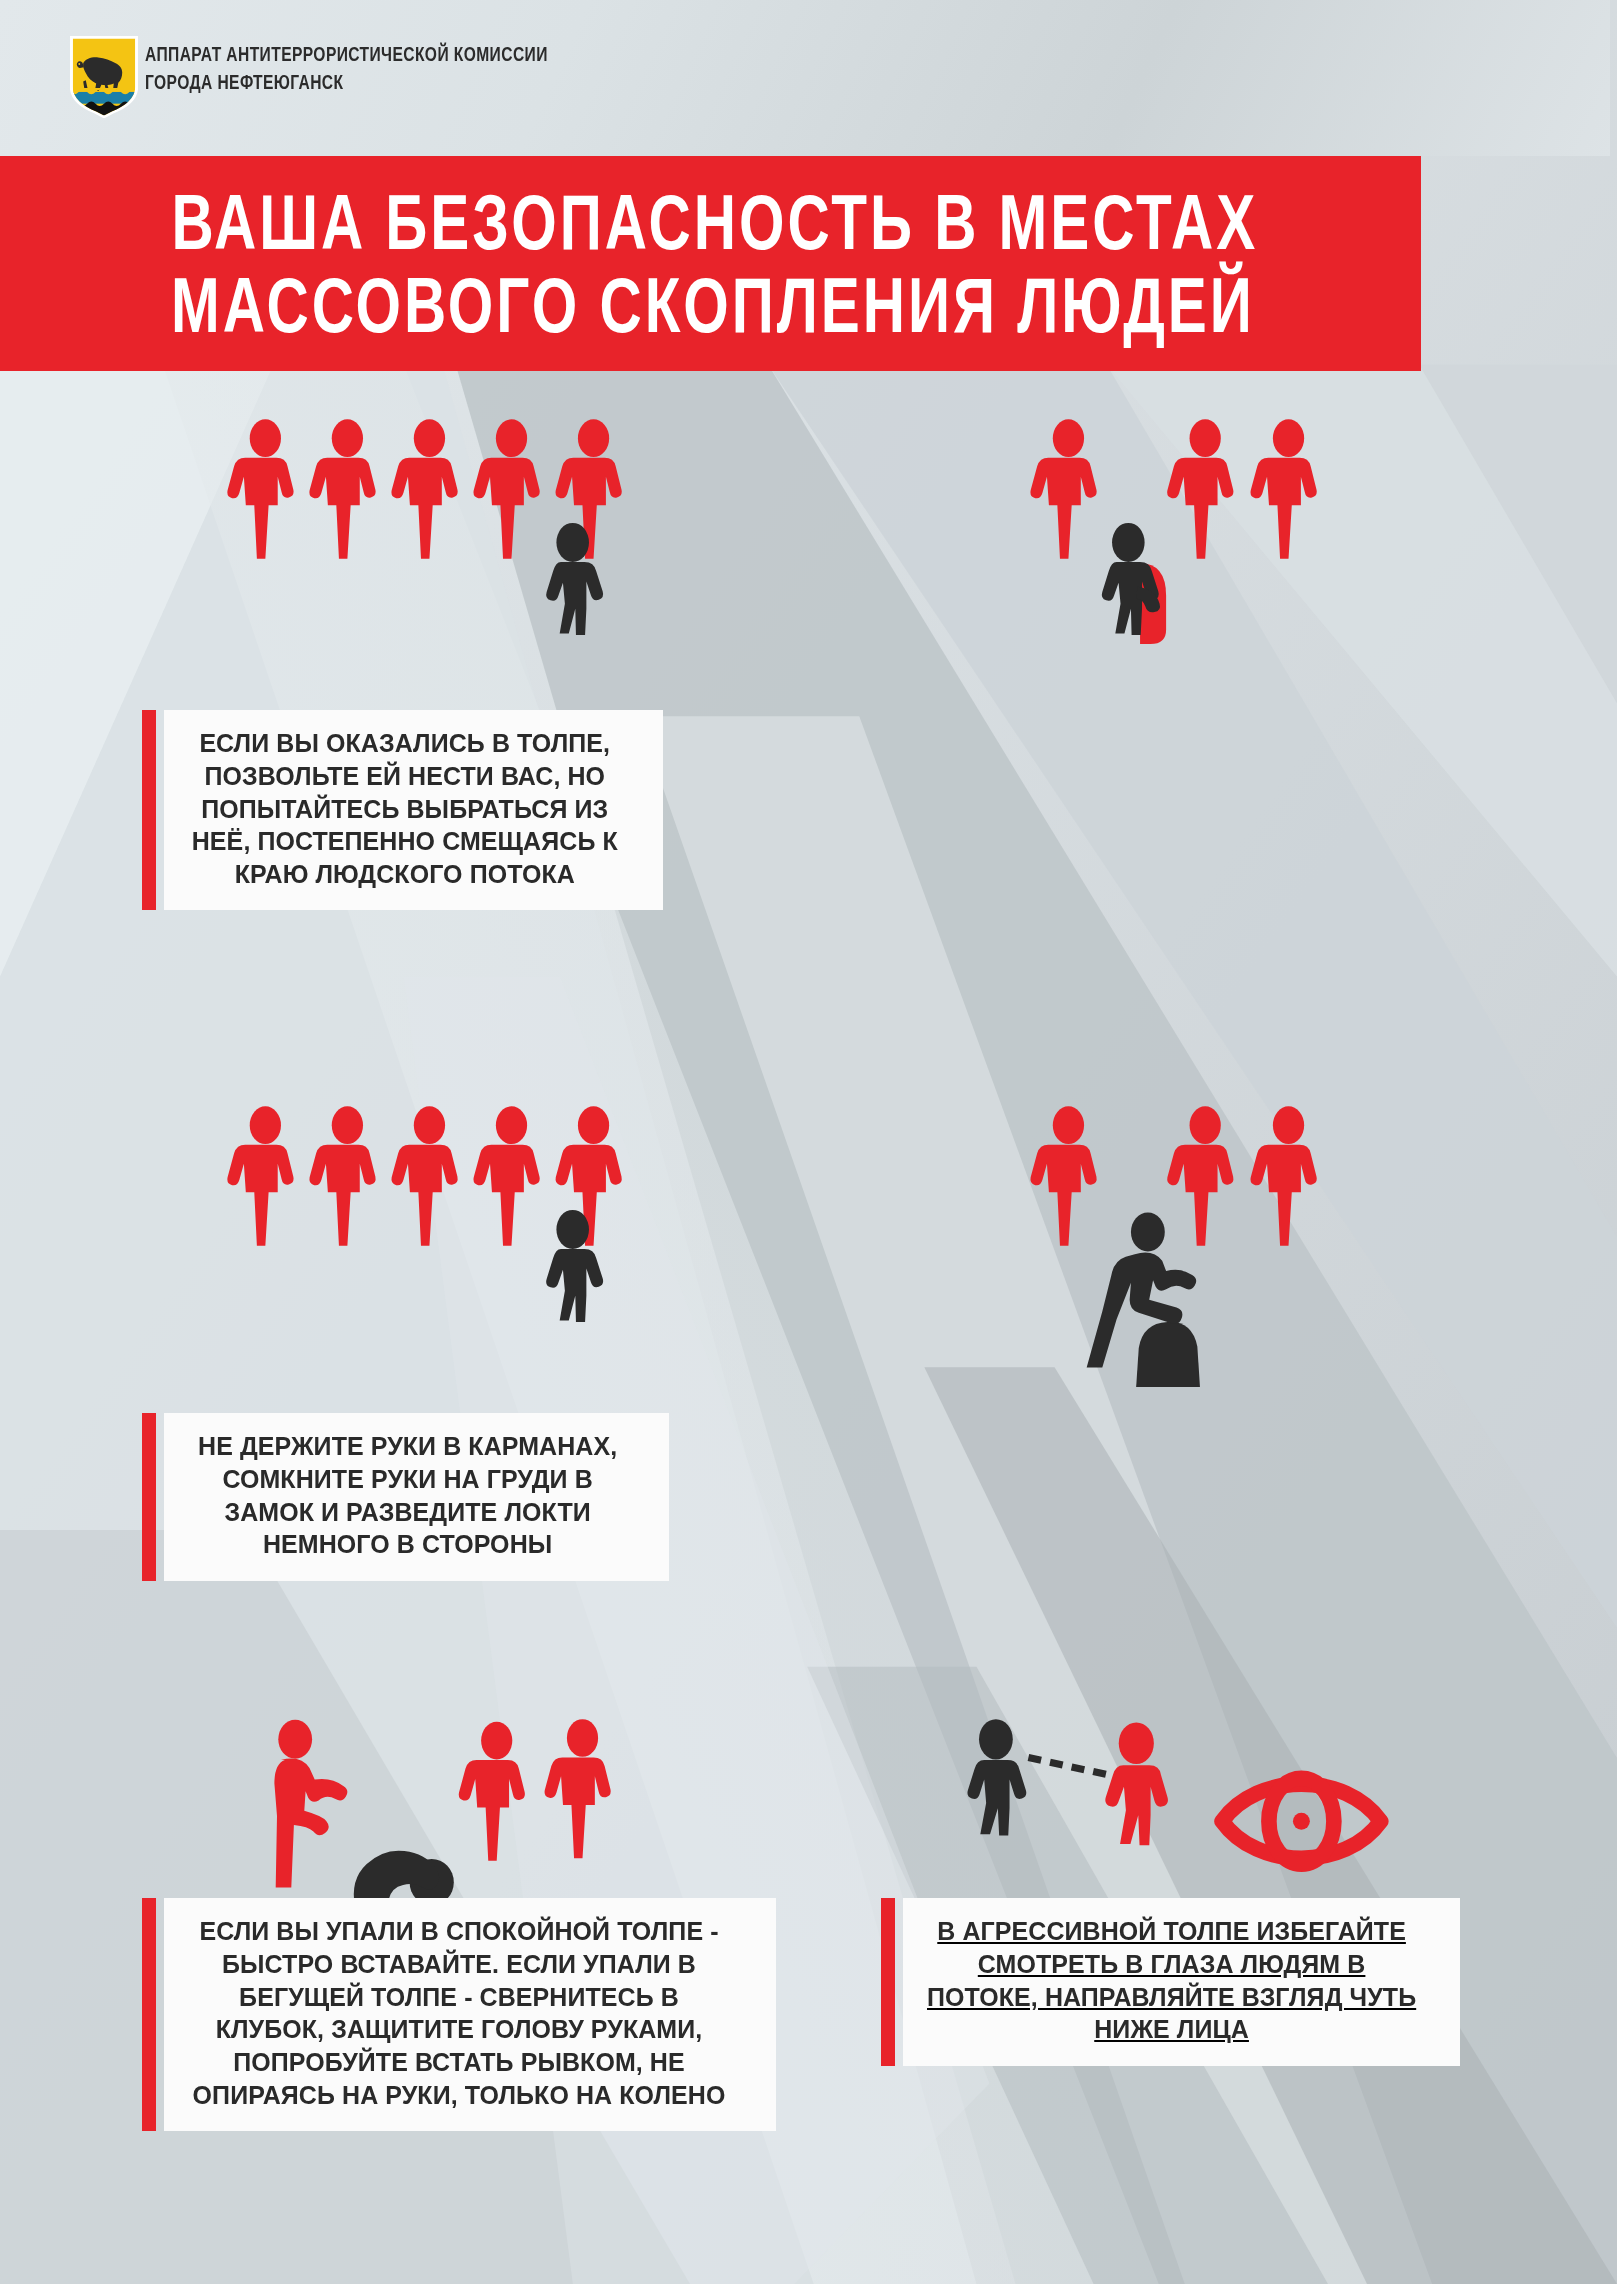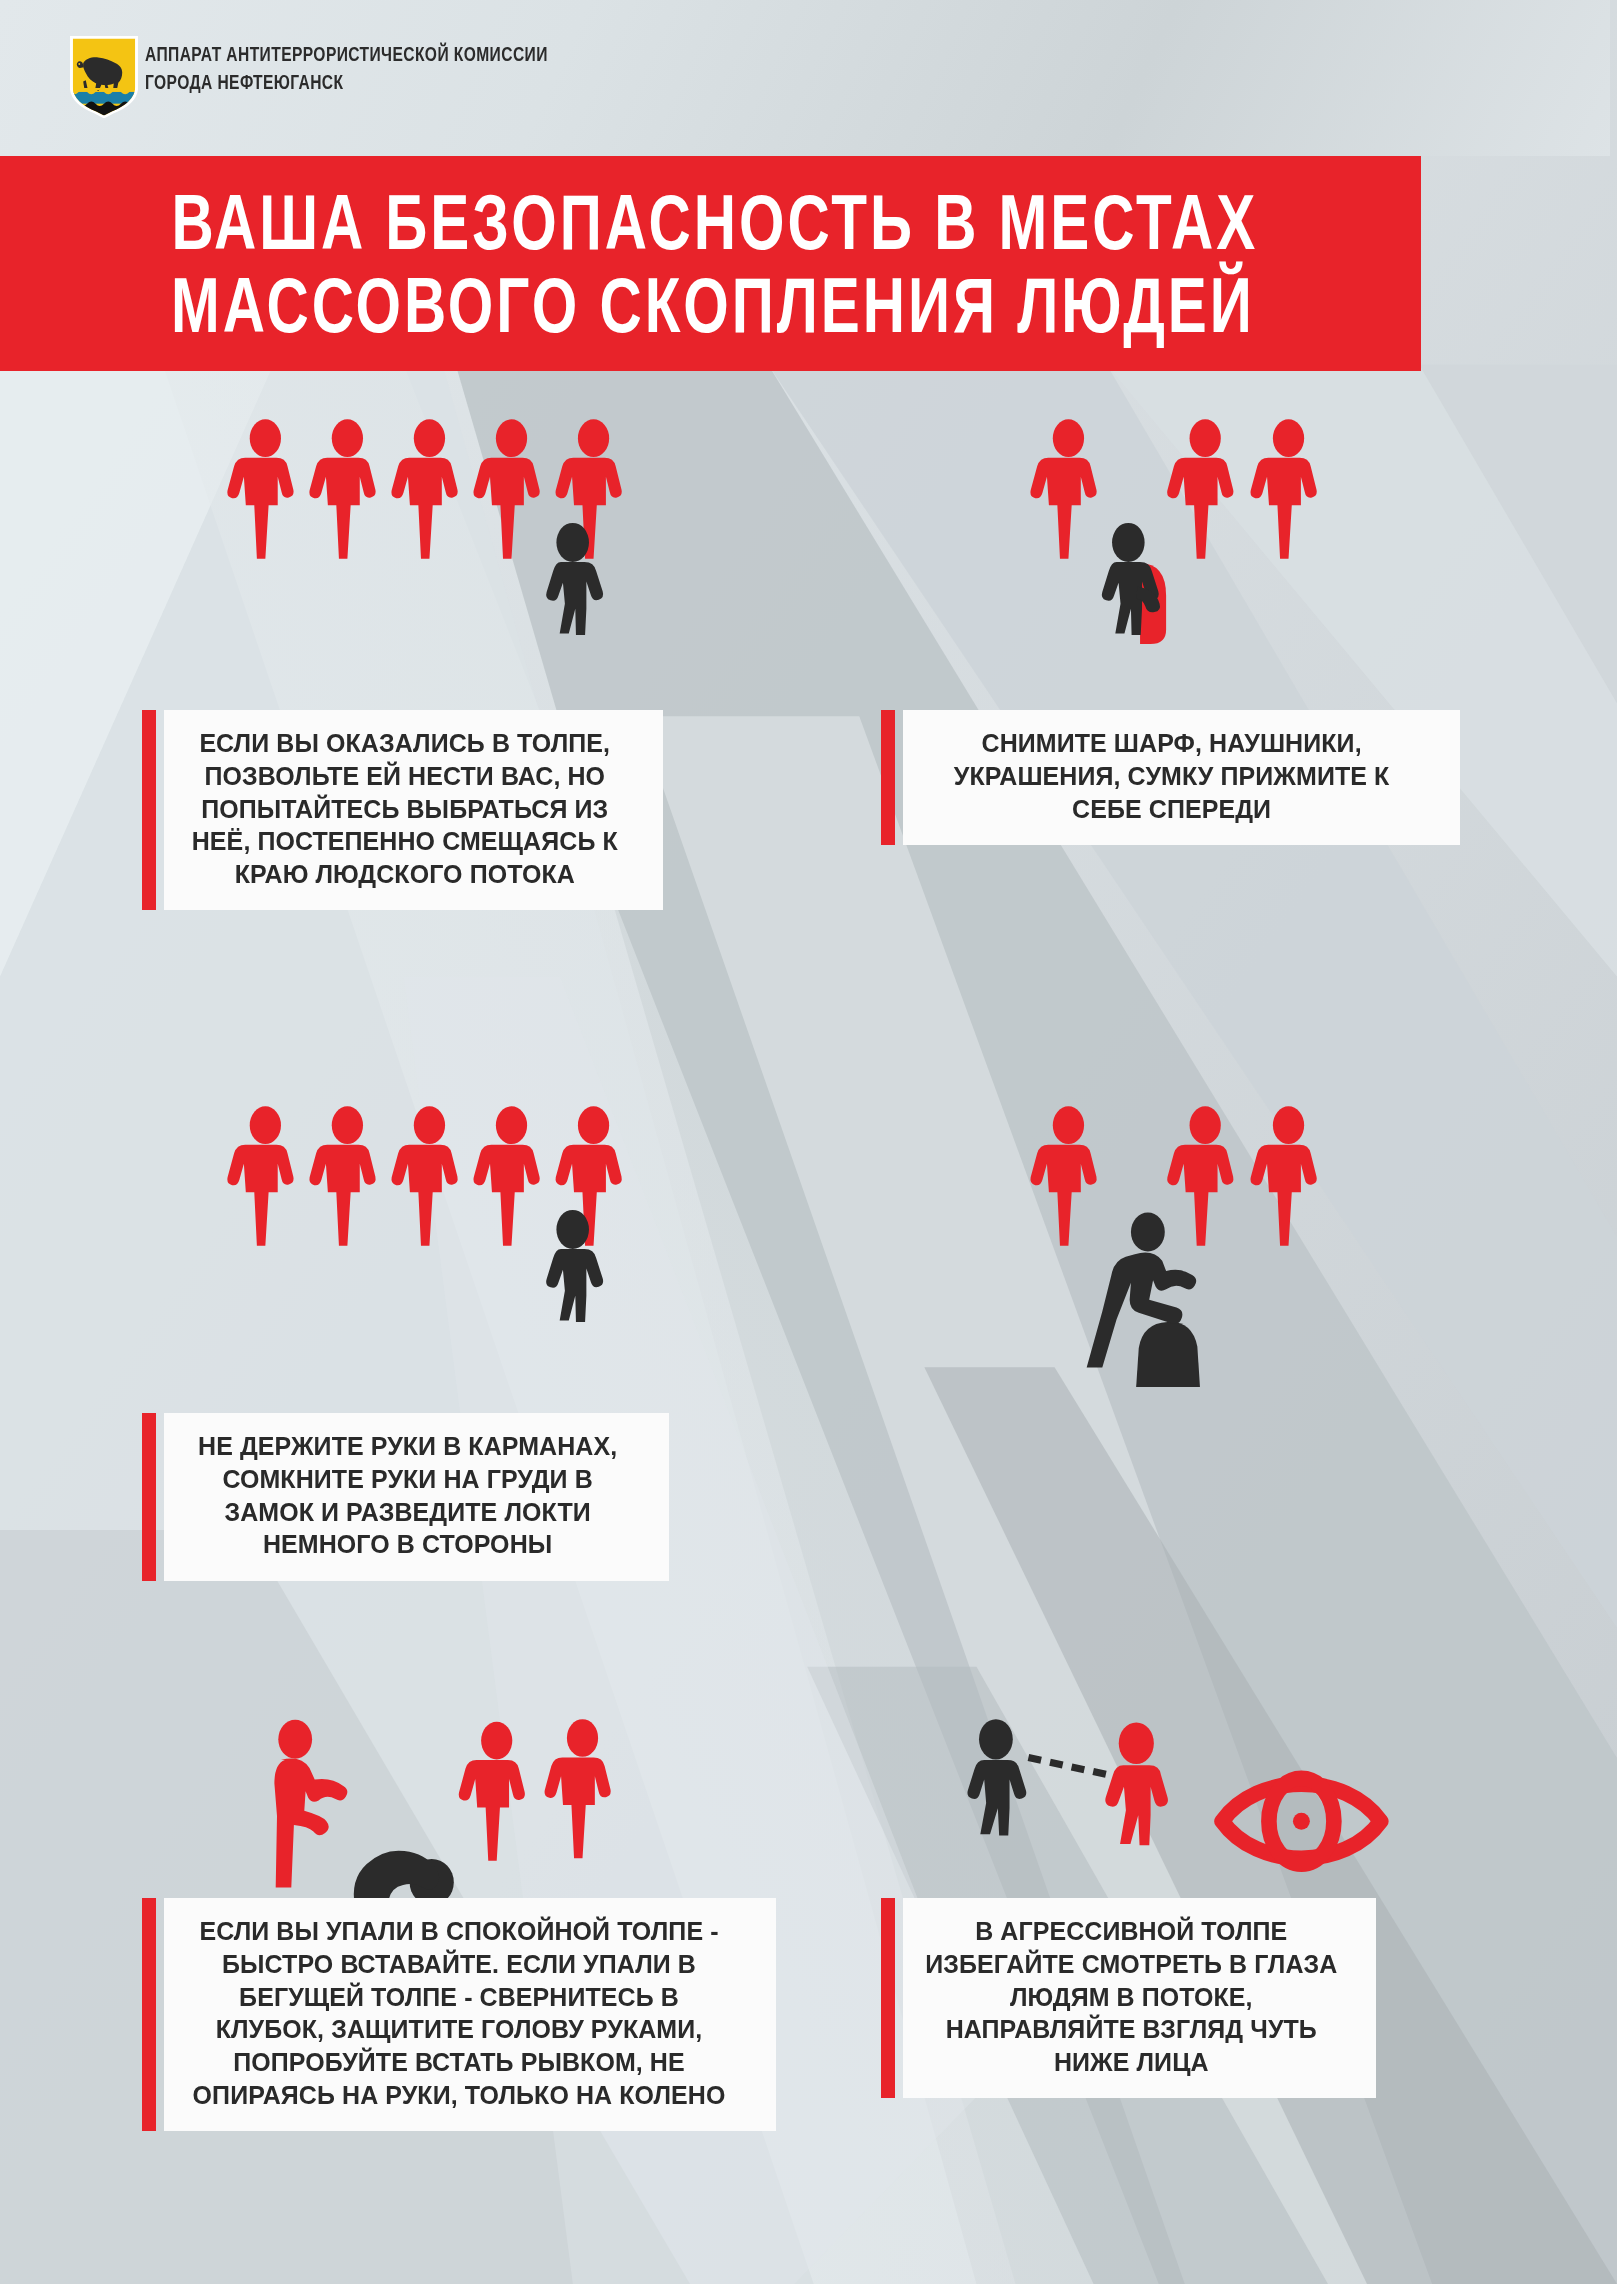--- a/index.html
+++ b/index.html
@@ -120,21 +120,21 @@
   #stage-3 { left:234px; top:65px; width:456px; height:280px; }
   #stage-4 { left:215px; top:65px; width:391px; height:280px; }
   #stage-5 { left:257px; top:0px;   width:404px; height:221px; }
   #stage-6 { left:150px; top:0px;   width:469px; height:221px; }
 
   #cap-1 { left:142px; top:339px;  width:521px; }
   #cap-2 { left:72px; top:339px;  width:579px; }
   #cap-3 { left:142px; top:371px;  width:527px; }
   #cap-4 { left:72px; top:371px;  width:579px; }
   #cap-5 { left:142px; top:186px;  width:634px; }
-  #cap-6 { left:72px; top:186px;  width:495px; }
+  #cap-6 { left:72px; top:186px;  width:579px;text-decoration:underline; }
 </style>
 </head>
 <body>
 
 <div id="poster">
 
   <div id="bg-facets">
     <svg width="1617" height="2284" viewBox="0 0 2484 3508" preserveAspectRatio="none">
       <defs>
         <linearGradient id="gA" x1="0" y1="0" x2="1" y2="1">
@@ -291,27 +291,20 @@
           <path d="M178,220 q40,0 40,50 v52 q0,22 -24,22 h-16 z" fill="#e8232a"></path>
           <g fill="#2b2b2b" transform="translate(112,160)">
             <ellipse cx="48" cy="28" rx="25" ry="30"></ellipse>
             <path d="M30,58 h36 q15,0 18,14 l10,31 q3,10 -6,13 q-9,3 -12,-7 l-7,-21 v42
                      l-2,40 h-14 l-1,-40 l-10,38 h-14 l8,-46 l-3,-32 l-7,20 q-3,10 -12,7
                      q-9,-3 -6,-13 l10,-32 q4,-14 12,-14 z"></path>
             <path d="M62,96 q28,4 34,26 q3,11 -8,13 q-11,2 -14,-9 q-3,-10 -14,-12 z"></path>
           </g>
         </svg>
       </div>
-      <div class="caption" id="cap-2">
-        <div class="bar"></div>
-        <div class="gap"></div>
-        <div class="box">
-          <p>СНИМИТЕ ШАРФ, НАУШНИКИ, УКРАШЕНИЯ, СУМКУ ПРИЖМИТЕ К СЕБЕ СПЕРЕДИ</p>
-        </div>
-      </div>
     </div>
 
     <div class="panel" id="panel-3">
       <div class="stage" id="stage-3">
         <svg viewBox="0 0 700 430">
           <g fill="#e8232a">
             <g transform="translate(0,0)">
               <ellipse cx="48" cy="28" rx="24" ry="29"></ellipse>
               <path d="M31,58 h34 q14,0 17,13 l9,36 q2,10 -7,12 q-9,2 -11,-8 l-6,-24 v44 h-14
                        l-5,82 h-13 l-4,-82 h-13 l-3,-44 l-7,25 q-3,10 -11,8 q-9,-2 -7,-12 l10,-37

